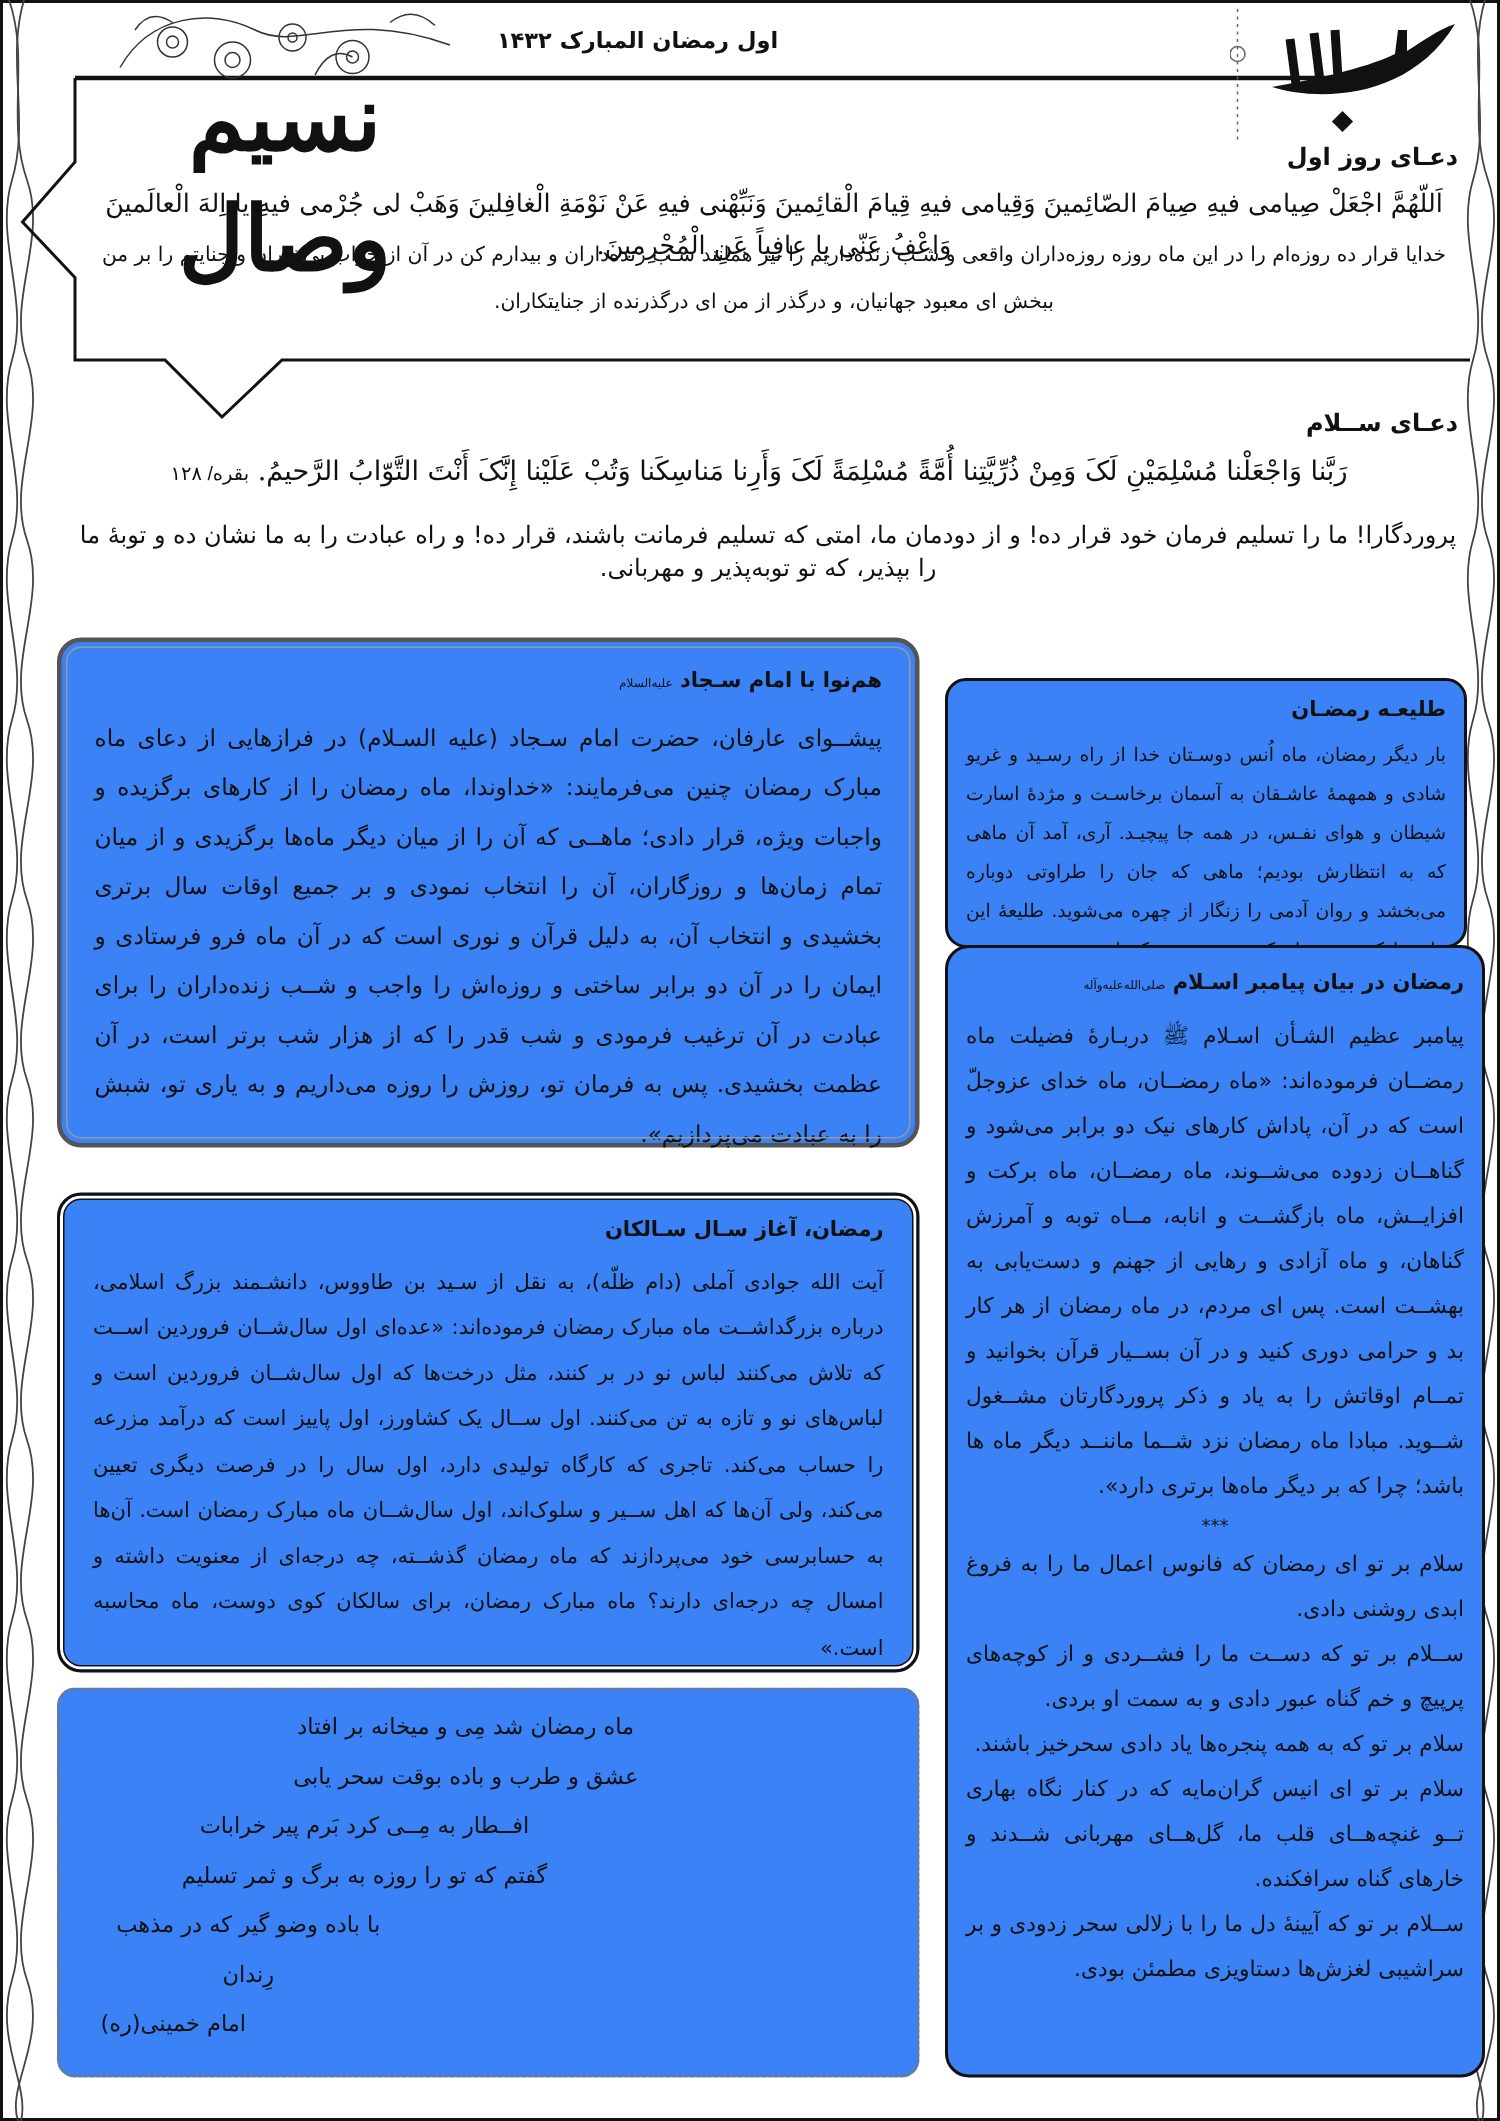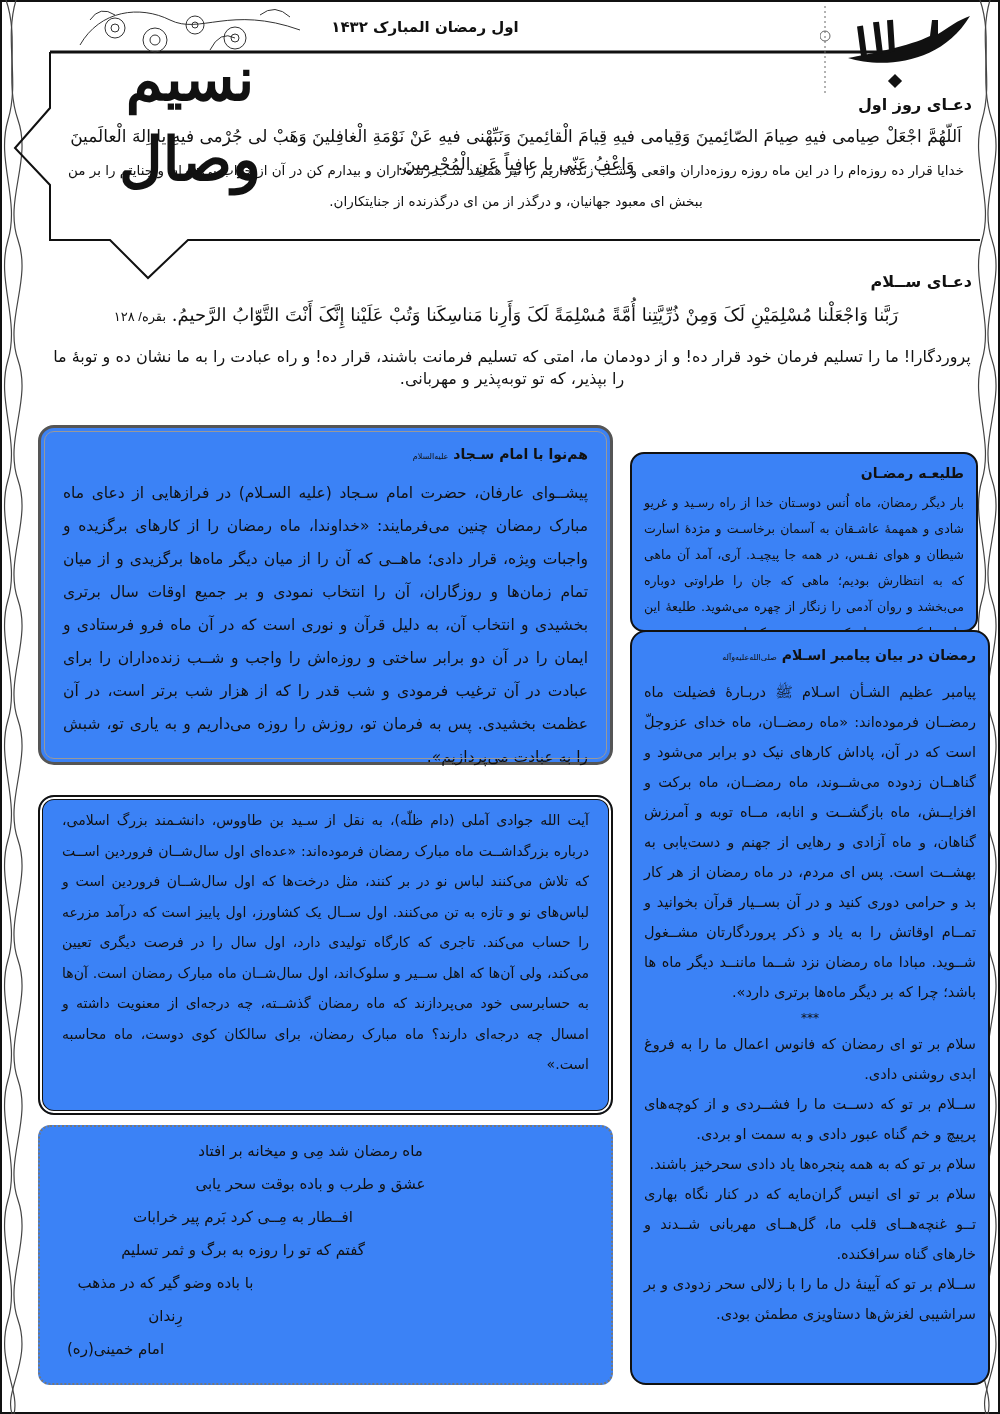--- a/index.html
+++ b/index.html
@@ -97,20 +97,21 @@
 
 <div class="box box-sajjad rtl">
   <div class="bh">
     <span>هم‌نوا با امام سـجاد</span>
     <span style="font-size:8px;font-weight:normal;">علیه‌السلام</span>
   </div>
   <p>پیشــوای عارفان، حضرت امام سـجاد (علیه السـلام) در فرازهایی از دعای ماه مبارک رمضان چنین می‌فرمایند: «خداوندا، ماه رمضان را از کارهای برگزیده و واجبات ویژه، قرار دادی؛ ماهــی که آن را از میان دیگر ماه‌ها برگزیدی و از میان تمام زمان‌ها و روزگاران، آن را انتخاب نمودی و بر جمیع اوقات سال برتری بخشیدی و انتخاب آن، به دلیل قرآن و نوری است که در آن ماه فرو فرستادی و ایمان را در آن دو برابر ساختی و روزه‌اش را واجب و شــب زنده‌داران را برای عبادت در آن ترغیب فرمودی و شب قدر را که از هزار شب برتر است، در آن عظمت بخشیدی. پس به فرمان تو، روزش را روزه می‌داریم و به یاری تو، شبش را به عبادت می‌پردازیم».</p>
 </div>
 
 <div class="box box-saalekan rtl">
+  <div class="bh">رمضان، آغاز سـال سـالکان</div>
   <p>آیت الله جوادی آملی (دام ظلّه)، به نقل از سـید بن طاووس، دانشـمند بزرگ اسلامی، درباره بزرگداشــت ماه مبارک رمضان فرموده‌اند: «عده‌ای اول سال‌شــان فروردین اســت که تلاش می‌کنند لباس نو در بر کنند، مثل درخت‌ها که اول سال‌شــان فروردین است و لباس‌های نو و تازه به تن می‌کنند. اول ســال یک کشاورز، اول پاییز است که درآمد مزرعه را حساب می‌کند. تاجری که کارگاه تولیدی دارد، اول سال را در فرصت دیگری تعیین می‌کند، ولی آن‌ها که اهل ســیر و سلوک‌اند، اول سال‌شــان ماه مبارک رمضان است. آن‌ها به حسابرسی خود می‌پردازند که ماه رمضان گذشــته، چه درجه‌ای از معنویت داشته و امسال چه درجه‌ای دارند؟ ماه مبارک رمضان، برای سالکان کوی دوست، ماه محاسبه است.»</p>
 </div>
 
 <div class="box box-poem rtl">
   <span class="poem-line" style="padding-right:30px;">ماه رمضان شد مِی و میخانه بر افتاد</span>
   <span class="poem-line" style="padding-right:30px;">عشق و طرب و باده بوقت سحر یابی</span>
   <span class="poem-line" style="padding-right:165px;">افــطار به مِــی کرد بَرم پیر خرابات</span>
   <span class="poem-line" style="padding-right:165px;">گفتم که تو را روزه به برگ و ثمر تسلیم</span>
   <span class="poem-line" style="padding-right:320px;">با باده وضو گیر که در مذهب رِندان</span>
   <span class="poem-line" style="padding-right:420px;">امام خمینی(ره)</span>

